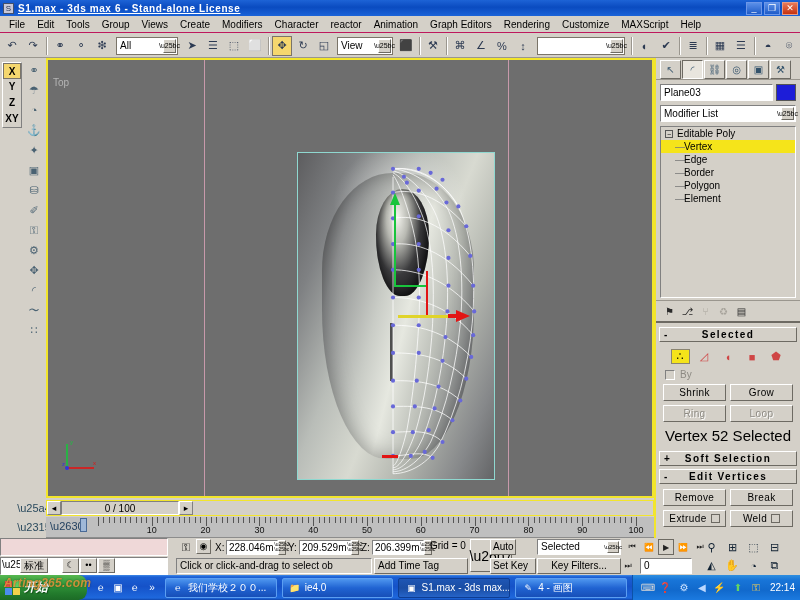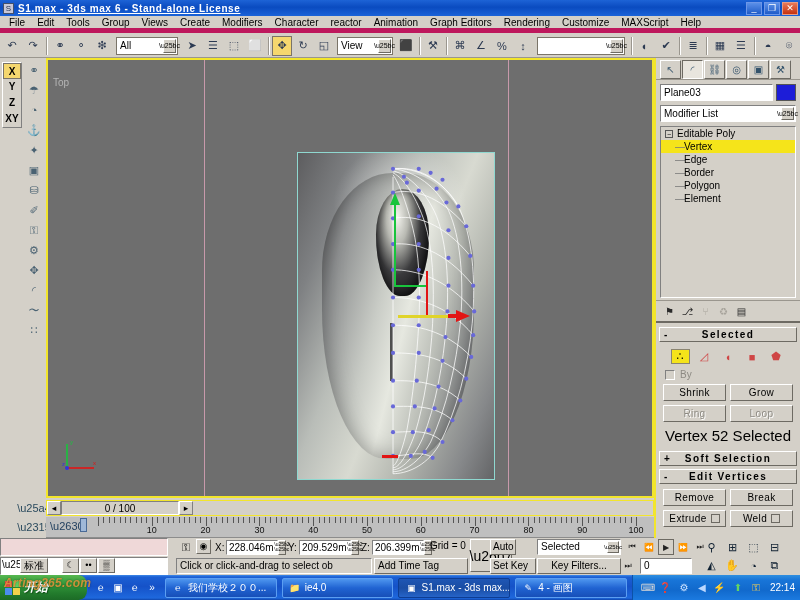--- a/index.html
+++ b/index.html
@@ -30,21 +30,21 @@
     width: 16px; height: 13px; border: 1px solid #6c96e8;
     background: linear-gradient(180deg,#5b8fe8,#1f5cc8);
     color: #fff; font-size: 9px; line-height: 11px; text-align: center;
   }
   .win-btn.close { background: linear-gradient(180deg,#e87a5b,#c6310f); border-color:#e89b84; }
 
   
   .menubar {
     position: absolute; left: 0; top: 16px; width: 800px; height: 17px;
     background: #d4d0c8; display: flex; align-items: center;
-    border-bottom: 5px solid #be185d; padding-left: 3px;
+    border-bottom: 1px solid #be185d; padding-left: 3px;
   }
   .menu-item {
     font-size: 10px; color: #000; padding: 1px 6px; white-space: nowrap;
     font-family: "Liberation Sans", sans-serif;
   }
 
   
   .toolbar {
     position: absolute; left: 0; top: 34px; width: 800px; height: 24px;
     background: #d4d0c8; border-bottom: 1px solid #9a968e;

